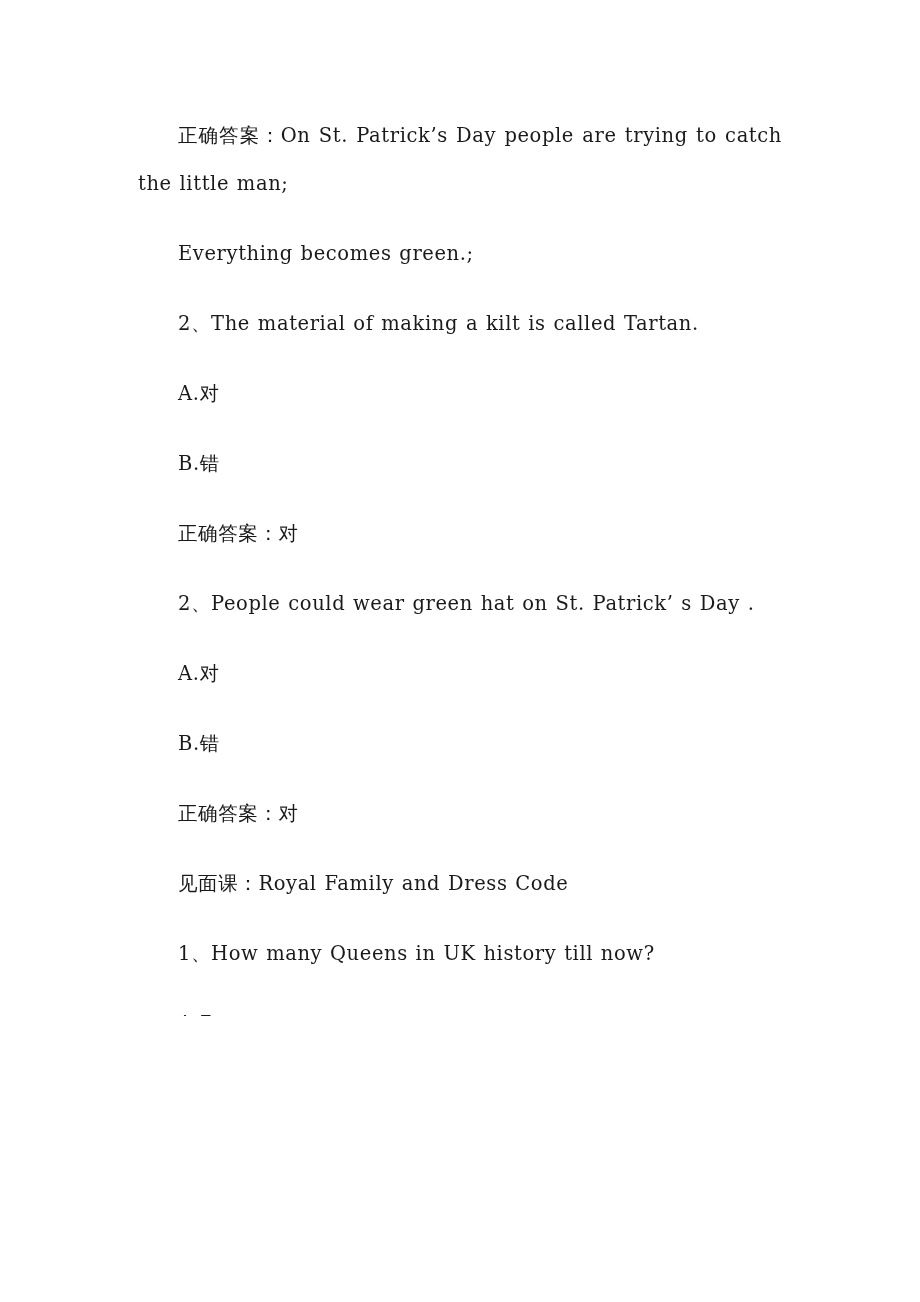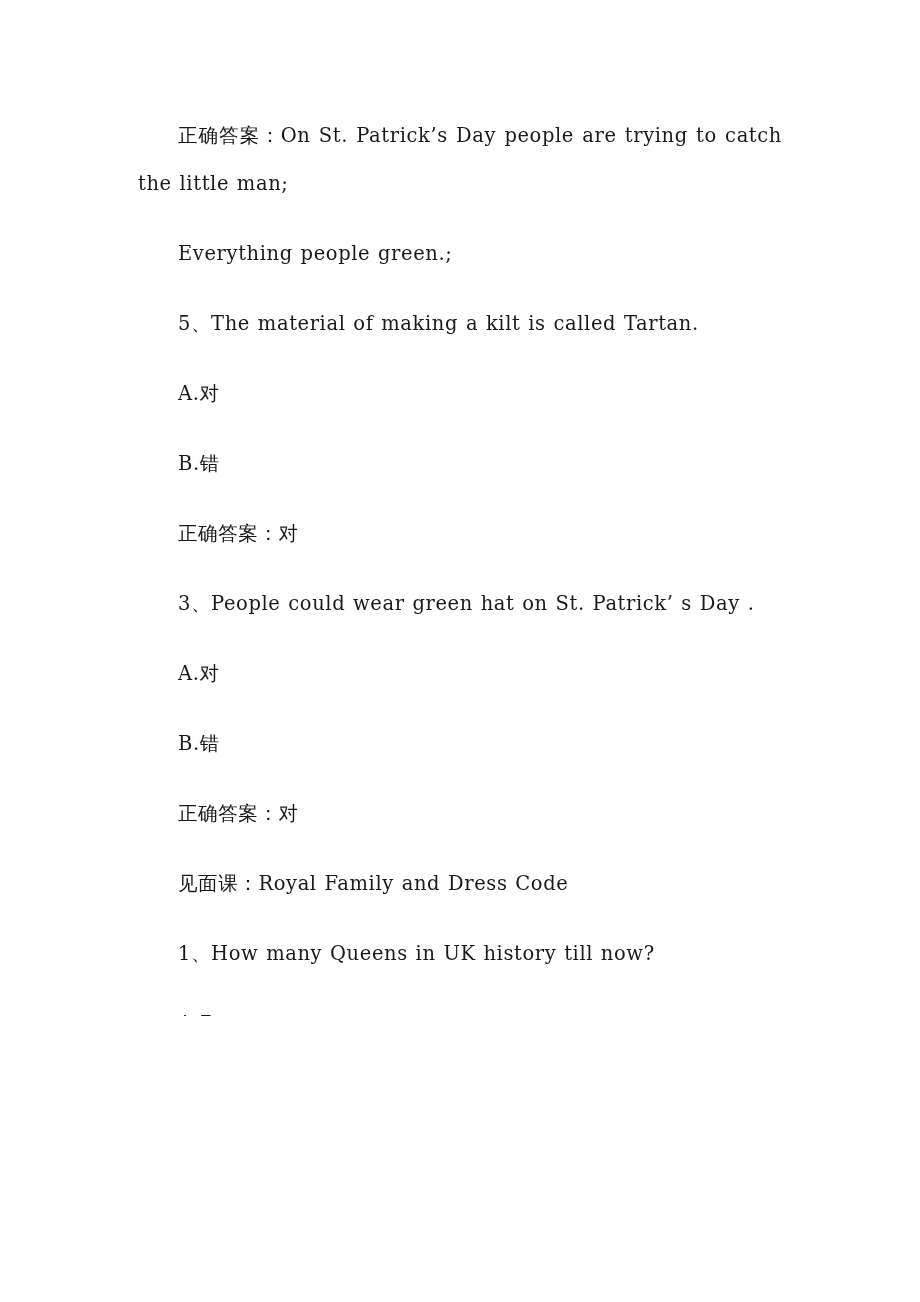--- a/index.html
+++ b/index.html
@@ -56,33 +56,33 @@
   }
 </style>
 </head>
 <body>
 
 <div class="page">
   <div class="doc-body">
 
     <p class="para justify-all">正确答案：On St. Patrick’s Day people are trying to catch the little man;</p>
 
-    <p class="para">Everything people green.;</p>
+    <p class="para">Everything becomes green.;</p>
 
 
 
-    <p class="para">5、The material of making a kilt is called Tartan.</p>
+    <p class="para">2、The material of making a kilt is called Tartan.</p>
 
     <p class="para">A.对</p>
 
     <p class="para">B.错</p>
 
     <p class="para">正确答案：对</p>
 
-    <p class="para">3、People could wear green hat on St. Patrick’ s Day .</p>
+    <p class="para">2、People could wear green hat on St. Patrick’ s Day .</p>
 
     <p class="para">A.对</p>
 
     <p class="para">B.错</p>
 
     <p class="para">正确答案：对</p>
 
     <p class="para">见面课：Royal Family and Dress Code</p>
 
     <p class="para">1、How many Queens in UK history till now?</p>

